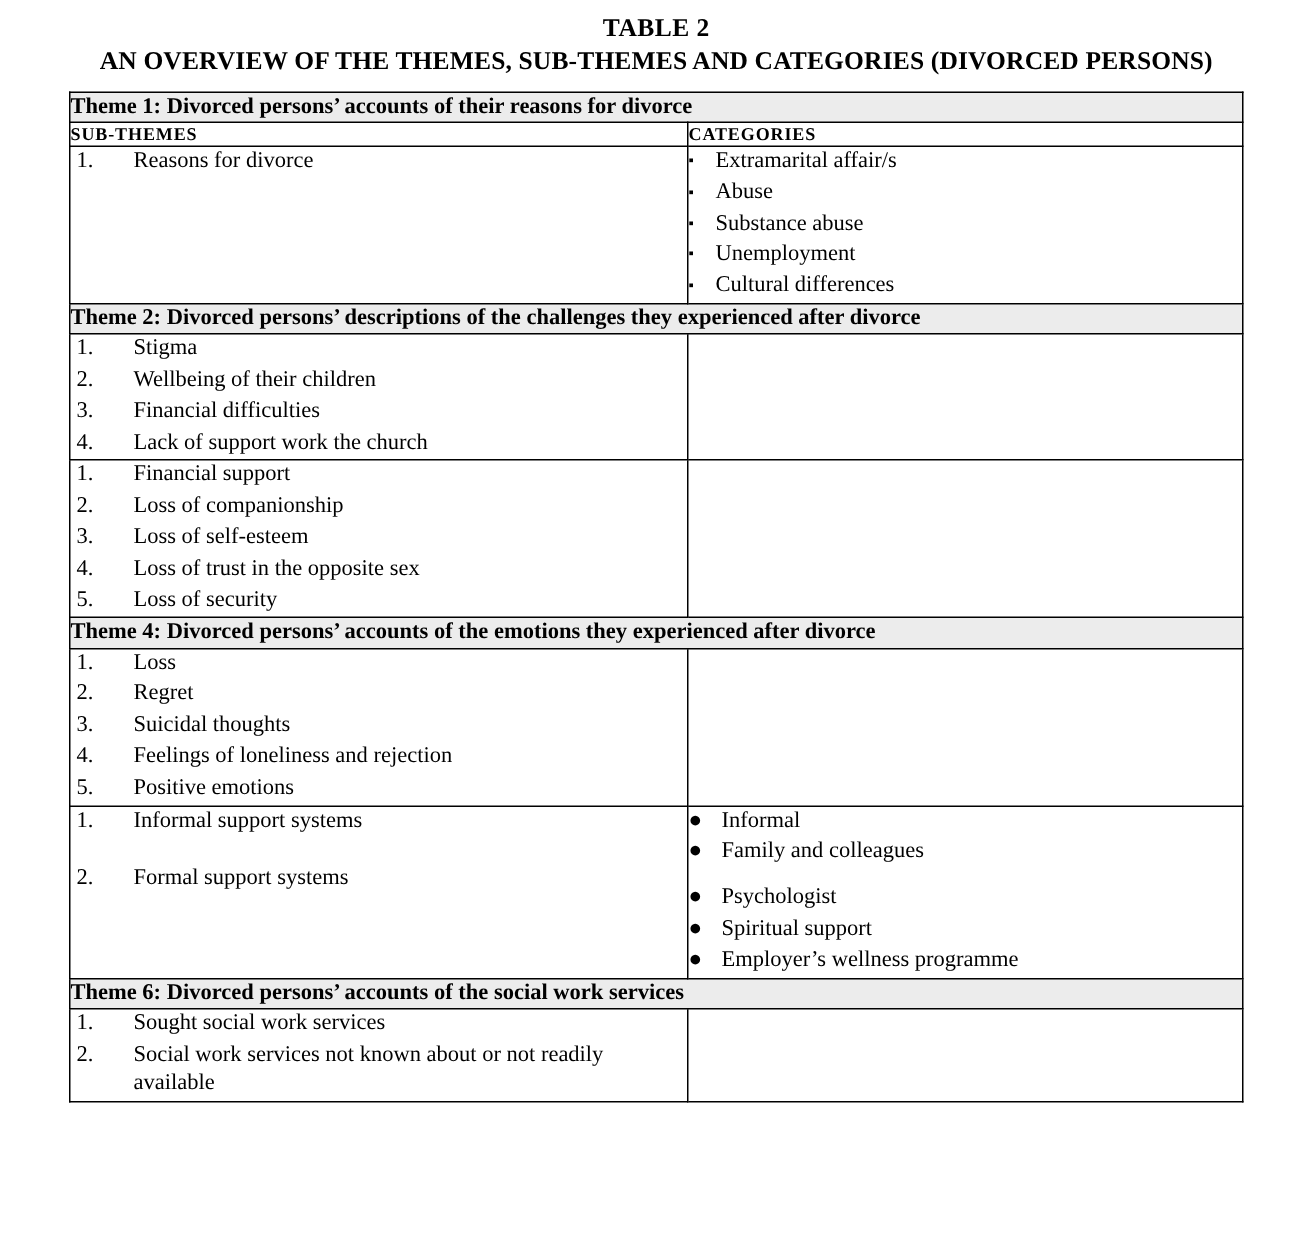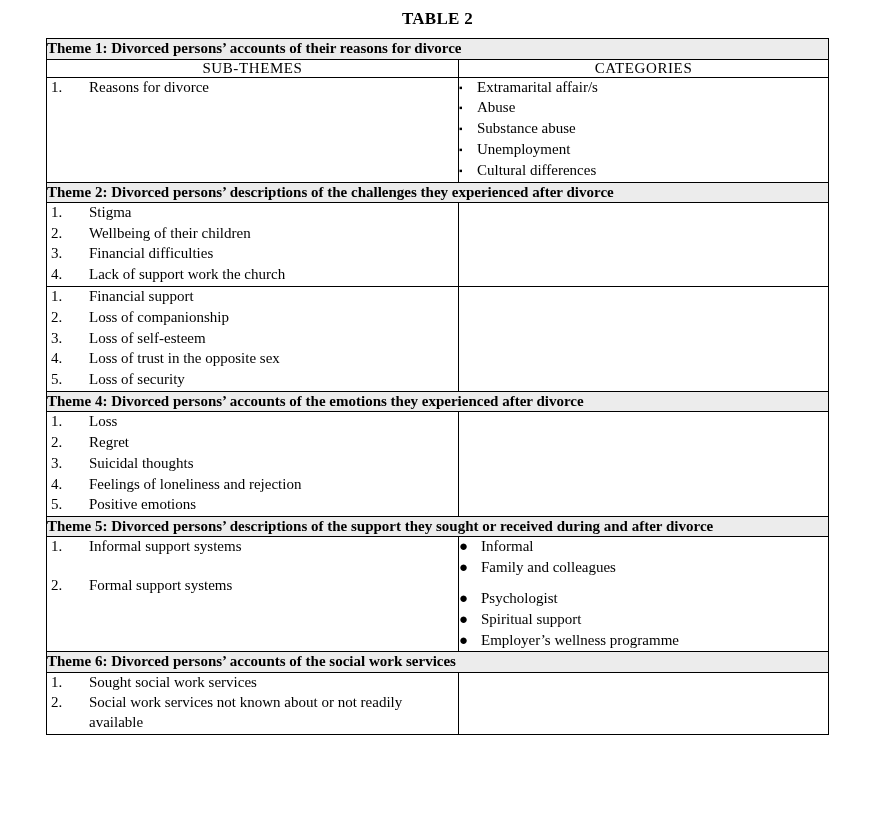--- a/index.html
+++ b/index.html
@@ -47,23 +47,23 @@
     margin-left: 24px;
   }
   .theme-cell {
     background: #ececec;
     font-weight: bold;
     font-size: 15px;
     padding: 3px 6px 4px 6px;
     line-height: 1.28;
   }
   .col-head {
-    text-align: center;
-    font-weight: normal;
-    font-size: 15px;
+    text-align: left;
+    font-weight: bold;
+    font-size: 12px;
     letter-spacing: 0.6px;
     padding: 2px 4px 3px 4px;
   }
   .sub-cell {
     font-size: 15px;
     padding: 4px 4px 6px 4px;
   }
   .cat-cell {
     font-size: 15px;
     padding: 4px 4px 6px 10px;
@@ -115,20 +115,21 @@
   .spacer-sm { height: 10px; }
   .spacer-md { height: 18px; }
 </style>
 </head>
 <body>
 
 <div class="page">
 
   <div class="title-block">
     <div class="title-line1">TABLE 2</div>
+    <div class="title-line2">AN OVERVIEW OF THE THEMES, SUB-THEMES AND CATEGORIES (DIVORCED PERSONS)</div>
   </div>
 
   <table class="matrix">
     <colgroup>
       <col style="width:412px">
       <col style="width:370px">
     </colgroup>
     <tbody>
 
       <tr>
@@ -253,23 +254,20 @@
             <li>
               <span class="num">5.</span>
               <span class="txt">Positive emotions</span>
             </li>
           </ol>
         </td>
         <td class="cat-cell"></td>
       </tr>
 
       <tr>
-        <td class="theme-cell" colspan="2">Theme 5: Divorced persons’ descriptions of the support they sought or received during and after divorce</td>
-      </tr>
-      <tr>
         <td class="sub-cell">
           <ol class="numlist">
             <li>
               <span class="num">1.</span>
               <span class="txt">Informal support systems</span>
             </li>
           </ol>
           <div class="spacer-md"></div>
           <ol class="numlist">
             <li>

